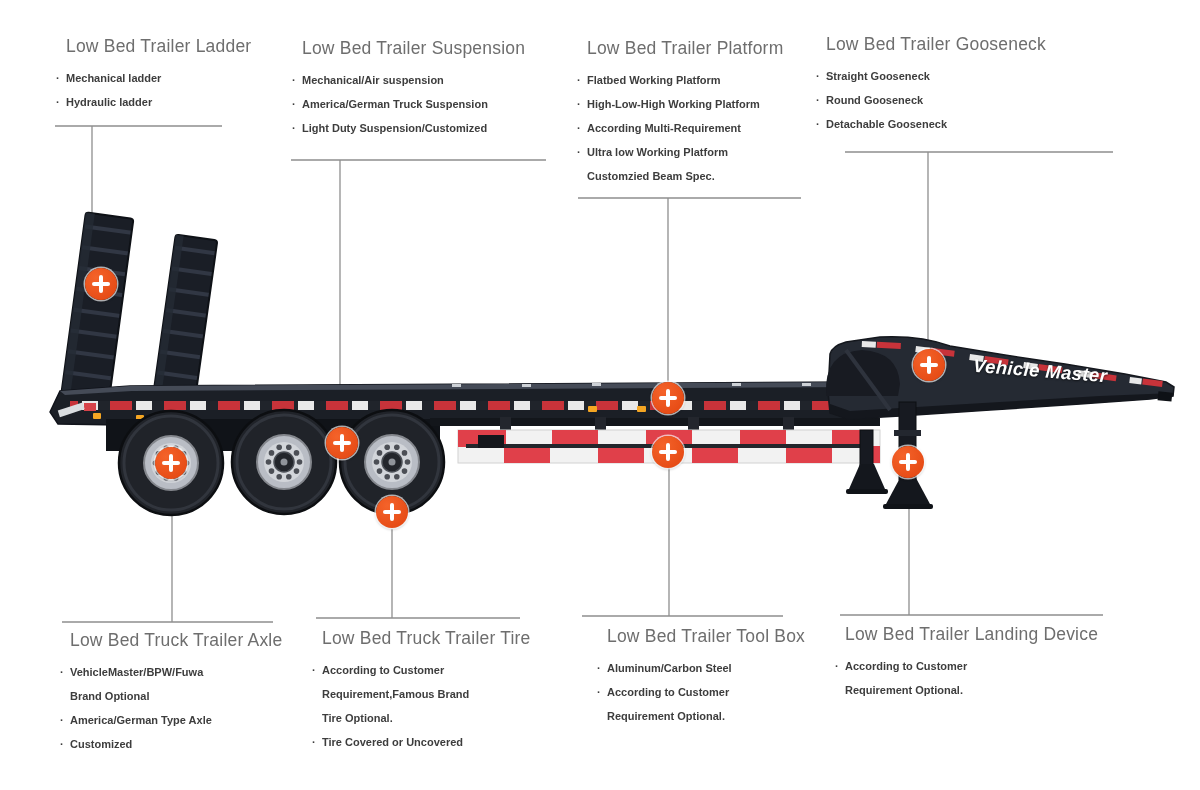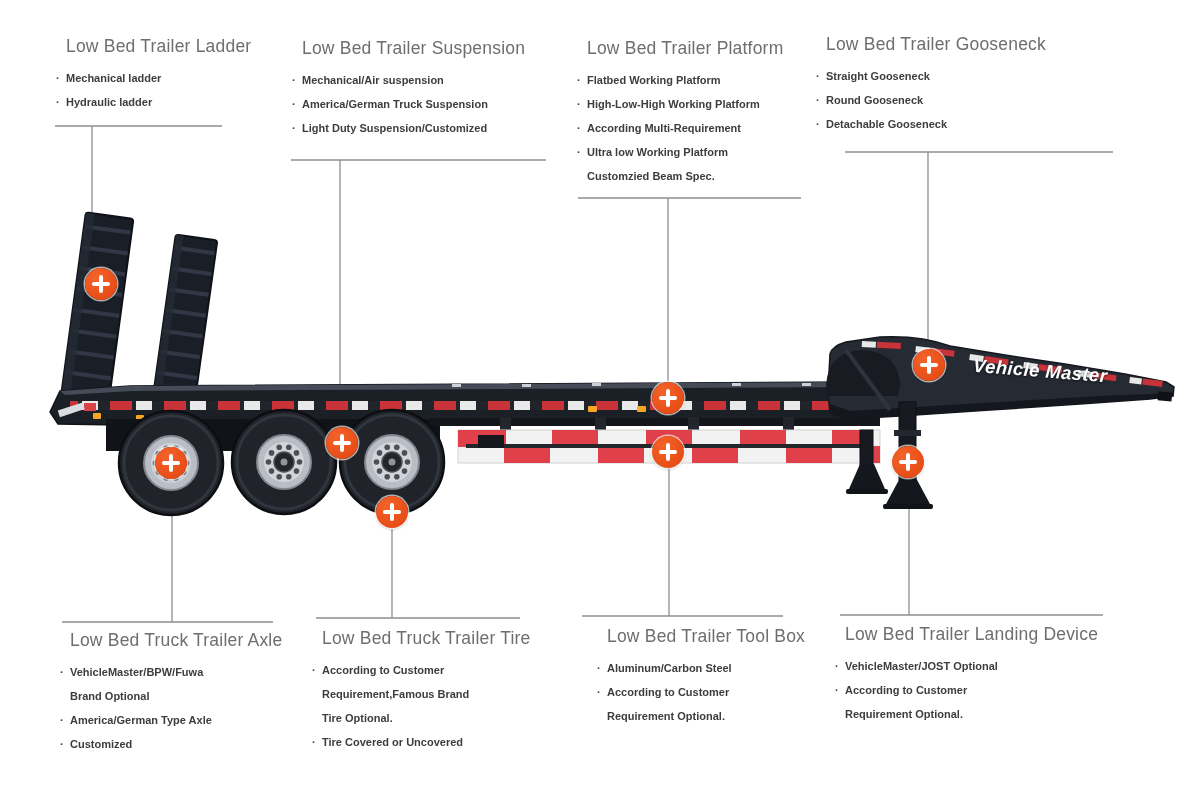--- a/index.html
+++ b/index.html
@@ -241,21 +241,20 @@
 
   <div class="callout" style="left:578px;top:626px;margin-left:19px;">
     <div class="title">Low Bed Trailer Tool Box</div>
     <div class="item"><span class="bul">·</span><span>Aluminum/Carbon Steel</span></div>
     <div class="item"><span class="bul">·</span><span>According to Customer</span></div>
     <div class="item"><span class="bul"></span><span>Requirement Optional.</span></div>
   </div>
 
   <div class="callout" style="left:835px;top:624px;">
     <div class="title">Low Bed Trailer Landing Device</div>
-    <div class="item"><span class="bul">·</span><span>VehicleMaster/JOST Optional</span></div>
     <div class="item"><span class="bul">·</span><span>According to Customer</span></div>
     <div class="item"><span class="bul"></span><span>Requirement Optional.</span></div>
   </div>
 
   <div class="plus" style="left:85px;top:268px;">
       <span class="ph"></span>
       <span class="pv"></span>
     </div>
   <div class="plus" style="left:326px;top:427px;">
       <span class="ph"></span>

